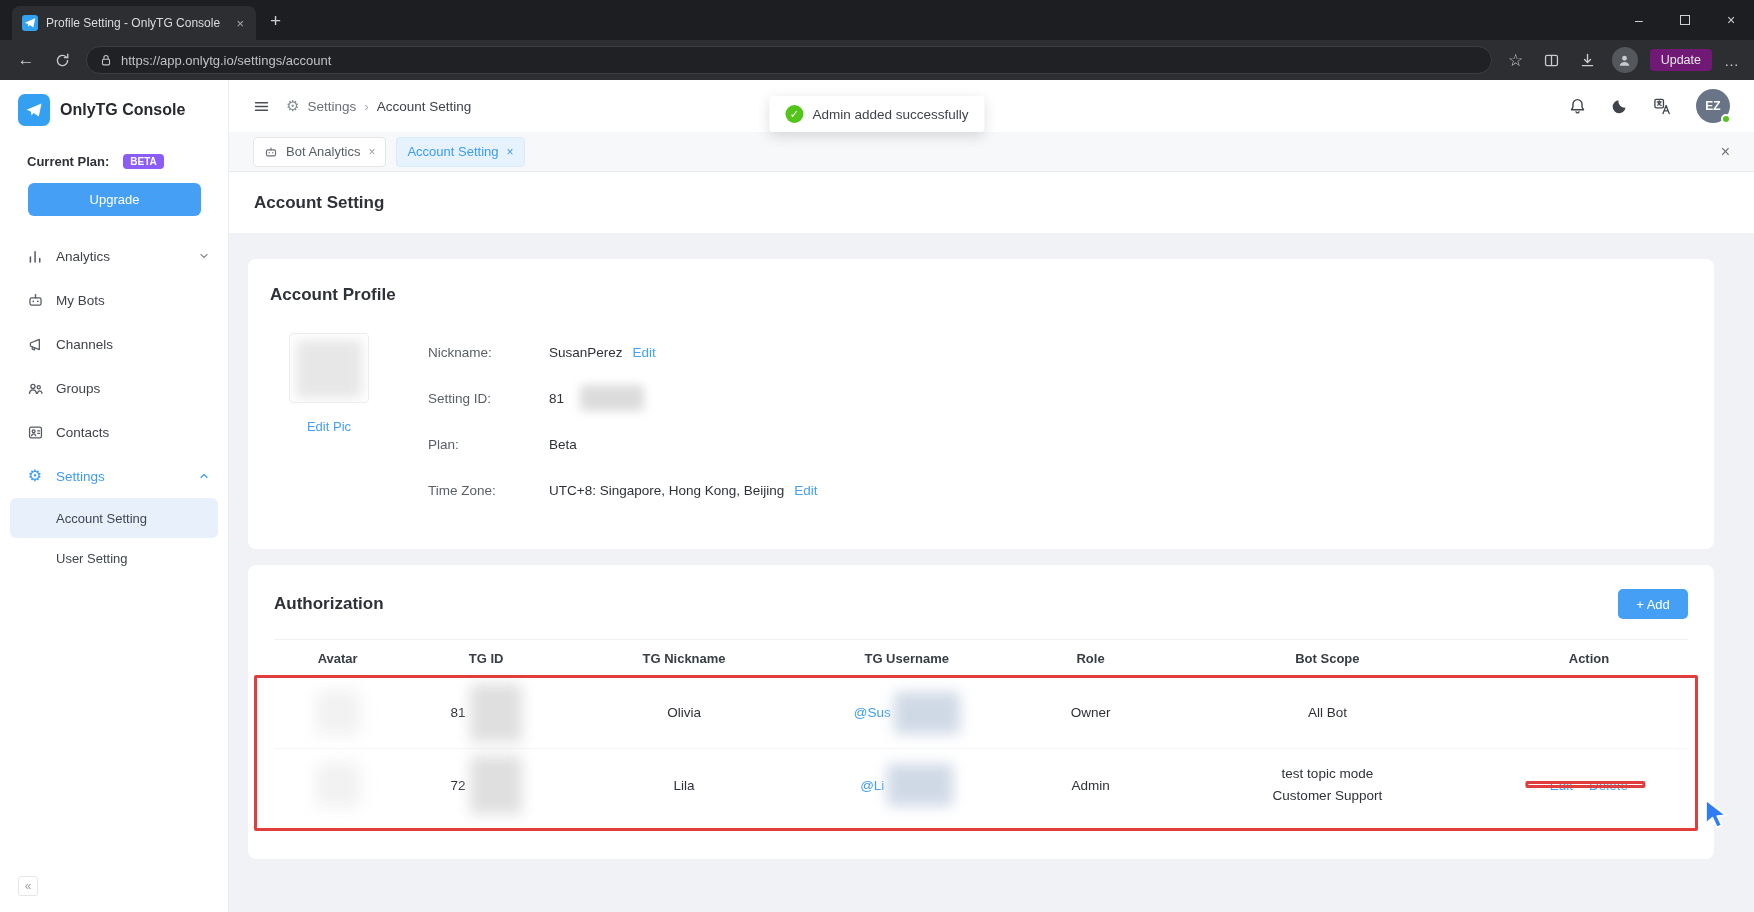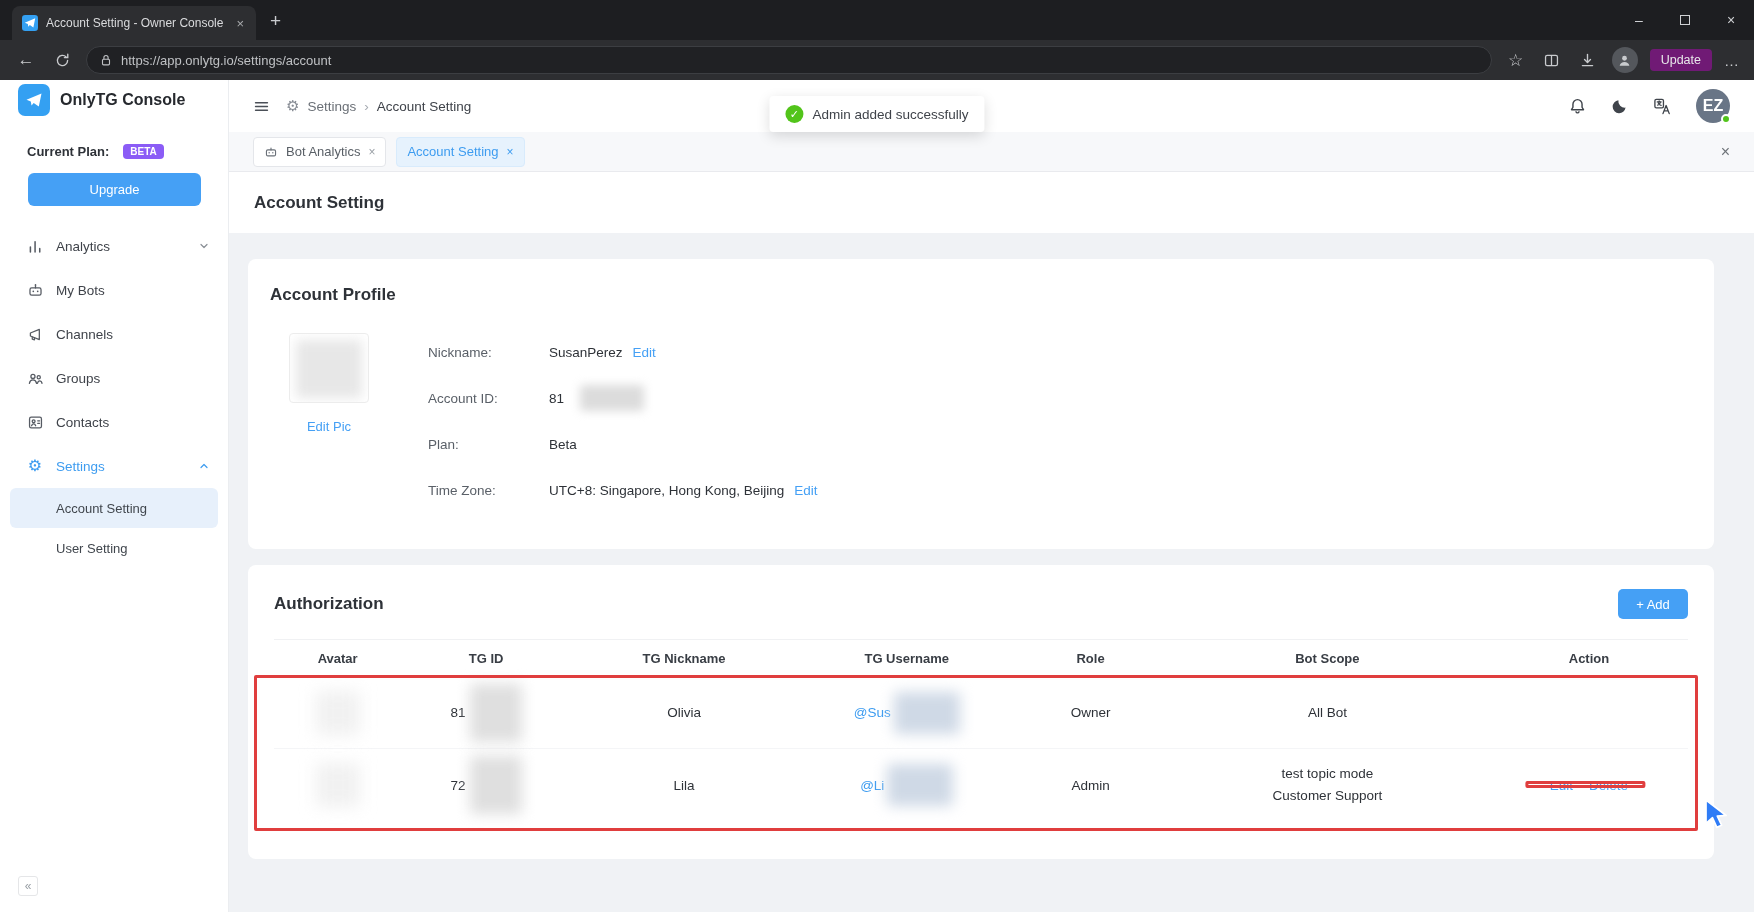--- a/index.html
+++ b/index.html
@@ -20,21 +20,21 @@
   .addressbar { flex:1; height:28px; background:#202124; border:1px solid #3c3e42; border-radius:14px; display:flex; align-items:center; padding:0 12px; gap:8px; }
   .url-text { color:#bfc1c4; font-size:13px; }
   .tb-ico { display:flex; align-items:center; justify-content:center; width:24px; color:#c9cbce; }
   .tb-avatar { width:26px; height:26px; border-radius:50%; background:#54575c; display:flex; align-items:center; justify-content:center; }
   .update-btn { background:#701a75; color:#e8e8ea; font-size:12.5px; padding:4px 11px; border-radius:4px; white-space:nowrap; }
   .menu-dots { color:#c9cbce; font-size:15px; letter-spacing:1px; }
 
   
   .app { display:flex; height:832px; }
   .sidebar { width:229px; background:#fff; border-right:1px solid #ebedf0; flex-shrink:0; position:relative; }
-  .side-head { display:flex; align-items:center; gap:10px; padding:4px 16px 0 18px; }
+  .side-head { display:flex; align-items:center; gap:10px; padding:14px 16px 0 18px; }
   .brand-logo { width:32px; height:32px; border-radius:7px; background:#34a0f2; display:flex; align-items:center; justify-content:center; flex-shrink:0; }
   .brand-name { font-size:16px; font-weight:700; color:#26292e; }
   .plan-row { display:flex; align-items:center; padding:28px 18px 0 27px; }
   .plan-label { font-size:13px; font-weight:700; color:#2e3238; }
   .beta-badge { background:#8b5cf6; color:#fff; font-size:10px; font-weight:700; padding:2px 7px; border-radius:4px; margin-left:14px; }
   .upgrade-btn { display:block; margin:14px 27px 0 28px; width:173px; height:33px; background:#45a0f5; color:#fff; border:none; border-radius:6px; font-size:13px; cursor:pointer; }
   .menu { margin-top:18px; }
   .m-item { height:44px; display:flex; align-items:center; gap:12px; padding:0 18px 0 26px; font-size:13.5px; color:#3f434a; cursor:pointer; }
   .m-item .ic { width:18px; display:flex; justify-content:center; color:#565b63; }
   .m-item .chev { margin-left:auto; color:#8a8f96; display:flex; }
@@ -46,21 +46,21 @@
 
   .main { flex:1; display:flex; flex-direction:column; background:#f0f2f5; min-width:0; }
   .app-header { height:52px; background:#fff; display:flex; align-items:center; padding:0 24px; gap:16px; }
   .crumbs { display:flex; align-items:center; gap:8px; font-size:13.5px; }
   .crumb-gear { color:#878c94; font-size:15px; }
   .crumb-root { color:#6b7077; }
   .crumb-sep { color:#a6abb2; }
   .crumb-cur { color:#3f434a; }
   .header-right { margin-left:auto; display:flex; align-items:center; gap:24px; }
   .h-ico { color:#3f444b; display:flex; }
-  .user-avatar { width:34px; height:34px; border-radius:50%; background:#697586; color:#fff; font-size:16px; font-weight:700; display:flex; align-items:center; justify-content:center; position:relative; }
+  .user-avatar { width:34px; height:34px; border-radius:50%; background:#697586; color:#fff; font-size:12px; font-weight:700; display:flex; align-items:center; justify-content:center; position:relative; }
   .status-dot { position:absolute; right:-1px; bottom:-1px; width:10px; height:10px; border-radius:50%; background:#52c41a; border:2px solid #fff; }
 
   .tab-row { height:40px; background:#f7f8fa; border-bottom:1px solid #e9eaee; display:flex; align-items:center; padding:0 24px; gap:10px; }
   .chip { height:30px; border:1px solid #e4e6ea; background:#fff; border-radius:4px; display:flex; align-items:center; gap:8px; padding:0 10px; font-size:13px; color:#595f66; cursor:pointer; }
   .chip .bot-ic { color:#6a7078; display:flex; }
   .chip-close { font-size:12px; color:#9aa0a6; }
   .chip.active { background:#e6f2fd; border-color:#d8ebfc; color:#3d9cf0; }
   .chip.active .chip-close { color:#3d9cf0; }
   .row-close { margin-left:auto; color:#6e7378; font-size:16px; }
 
@@ -114,21 +114,21 @@
 <div class="window">
 
   <div class="tabstrip">
     <div class="btab">
       <span style="display:flex;">
         <svg width="16" height="16" viewBox="0 0 20 20">
             <rect x="0" y="0" width="20" height="20" rx="4" fill="#34a0f2"></rect>
             <path d="M3.5 9.8 L16.5 4.2 L14.2 15.6 L9.8 12.6 L7.9 14.8 L7.3 11.4 Z" fill="#fff"></path>
           </svg>
       </span>
-      <span class="btab-title">Account Setting - Owner Console</span>
+      <span class="btab-title">Profile Setting - OnlyTG Console</span>
       <span class="btab-close">×</span>
     </div>
     <span class="newtab">+</span>
     <div class="win-controls">
       <span class="win-btn">–</span>
       <span class="win-btn">
           <span class="max-box"></span>
         </span>
       <span class="win-btn">×</span>
     </div>
@@ -347,21 +347,21 @@
             </div>
             <div class="fields">
               <div class="field">
                 <span class="f-label">Nickname:</span>
                 <span class="f-value">
                   <span>SusanPerez</span>
                   <span class="link">Edit</span>
                 </span>
               </div>
               <div class="field">
-                <span class="f-label">Account ID:</span>
+                <span class="f-label">Setting ID:</span>
                 <span class="f-value">
                   <span>81</span>
                     <span class="redact id-p"></span>
                 </span>
               </div>
               <div class="field">
                 <span class="f-label">Plan:</span>
                 <span class="f-value">
                     <span>Beta</span>
                   </span>

